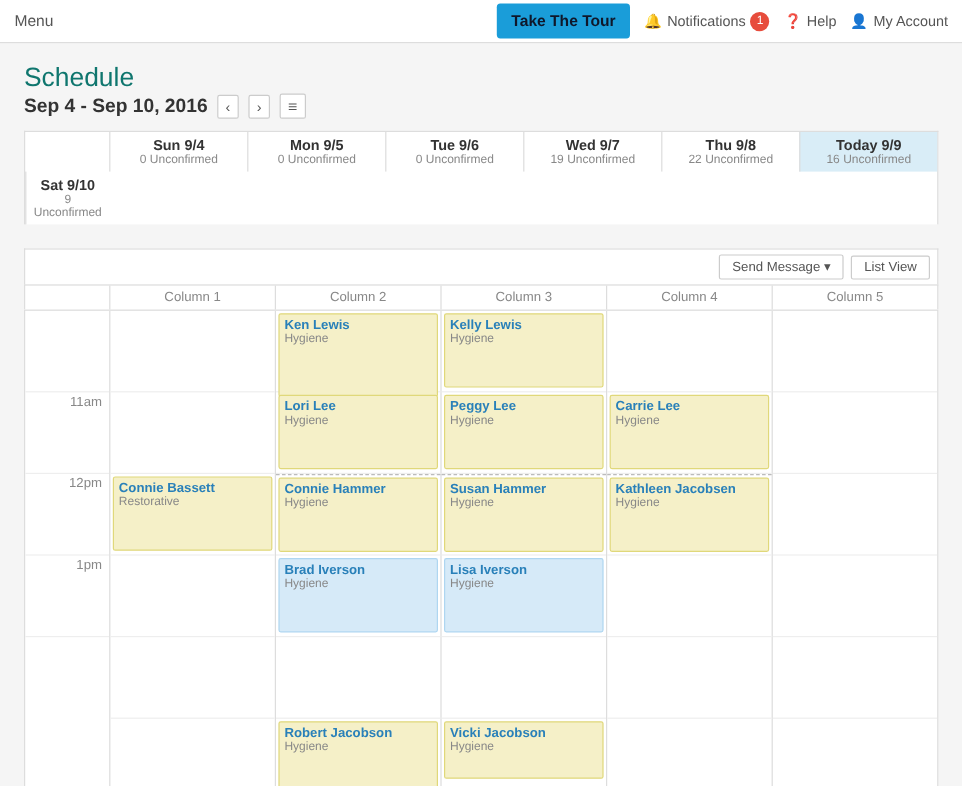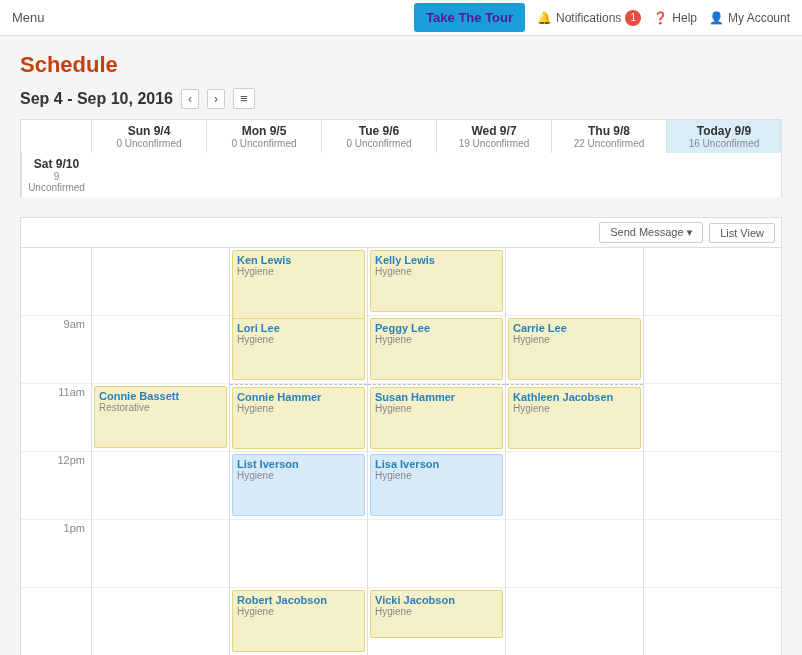--- a/index.html
+++ b/index.html
@@ -12,21 +12,21 @@
       height: 36px;
       display: flex;
       align-items: center;
       justify-content: space-between;
       padding: 0 12px;
     }
     .top-nav-left { font-size: 13px; color: #555; }
     .top-nav-right { display: flex; align-items: center; gap: 12px; }
     .btn-tour {
       background: #1a9dd9;
-      color: #4c1d95;
+      color: #0f172a;
       border: none;
       padding: 7px 12px;
       border-radius: 3px;
       font-size: 13px;
       cursor: pointer;
       font-weight: bold;
     }
     .nav-item { display: flex; align-items: center; gap: 4px; font-size: 12px; color: #555; cursor: pointer; }
     .nav-item .badge {
       background: #e74c3c;
@@ -34,21 +34,21 @@
       border-radius: 50%;
       width: 16px; height: 16px;
       display: flex; align-items: center; justify-content: center;
       font-size: 10px;
     }
 
     
     .page-content { padding: 16px 20px; }
 
     
-    .page-title { font-size: 22px; font-weight: bold; color: #c2410c; margin-bottom: 10px; }
+    .page-title { font-size: 22px; font-weight: normal; color: #0f766e; }
 
     
     .date-nav { display: flex; align-items: center; gap: 8px; margin-bottom: 10px; }
     .date-range { font-size: 16px; font-weight: bold; color: #333; }
     .nav-btn {
       background: #fff;
       border: 1px solid #ccc;
       padding: 2px 6px;
       cursor: pointer;
       font-size: 12px;
@@ -228,26 +228,33 @@
       <div class="day-label">Sat 9/10</div>
       <div class="unconfirmed">9 Unconfirmed</div>
     </div>
   </div>
 
   <div class="toolbar-row">
     <button class="toolbar-btn dropdown">Send Message</button>
     <button class="toolbar-btn">List View</button>
   </div>
 
+  <div class="col-header-row">
+    <div class="col-header-cell"></div>
+    <div class="col-header-cell">Column 1</div>
+    <div class="col-header-cell">Column 2</div>
+    <div class="col-header-cell">Column 3</div>
+    <div class="col-header-cell">Column 4</div>
+    <div class="col-header-cell">Column 5</div>
+  </div>
 
   <div class="cal-grid">
 
     <div class="time-col">
       <div class="time-slot"></div>
-      <div class="time-slot">9am</div>
       <div class="time-slot">11am</div>
       <div class="time-slot">12pm</div>
       <div class="time-slot">1pm</div>
 
     </div>
 
     <div class="data-col">
       <div class="data-slot" style="position:relative;"></div>
       <div class="data-slot" style="position:relative;"></div>
       <div class="data-slot" style="position:relative;">
@@ -276,21 +283,21 @@
         </div>
       </div>
       <div class="data-slot" style="position:relative; border-top: 1px dashed #bbb;">
         <div class="appt yellow" style="height:62px;">
           <div class="appt-name">Connie Hammer</div>
           <div class="appt-type">Hygiene</div>
         </div>
       </div>
       <div class="data-slot" style="position:relative;">
         <div class="appt blue" style="height:62px;">
-          <div class="appt-name">List Iverson</div>
+          <div class="appt-name">Brad Iverson</div>
           <div class="appt-type">Hygiene</div>
         </div>
       </div>
       <div class="data-slot"></div>
       <div class="data-slot" style="position:relative;">
         <div class="appt yellow" style="height:62px;">
           <div class="appt-name">Robert Jacobson</div>
           <div class="appt-type">Hygiene</div>
         </div>
       </div>

